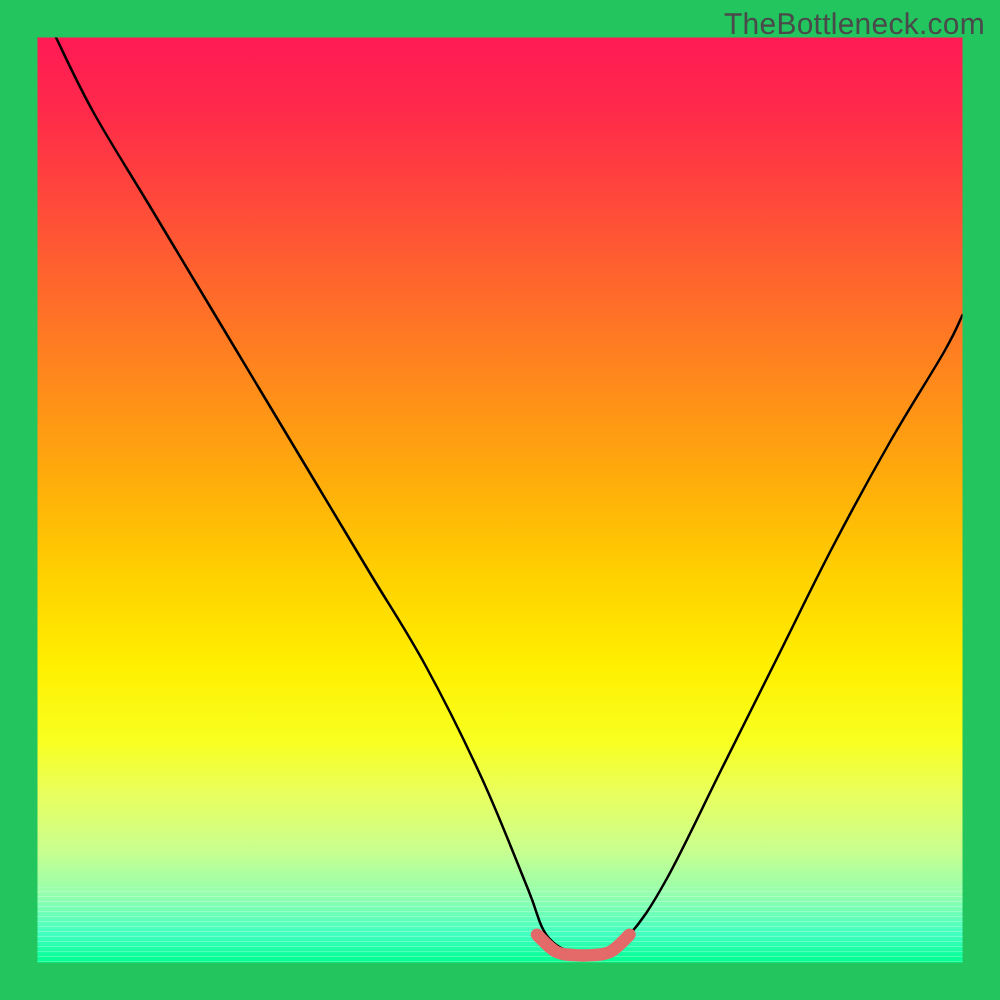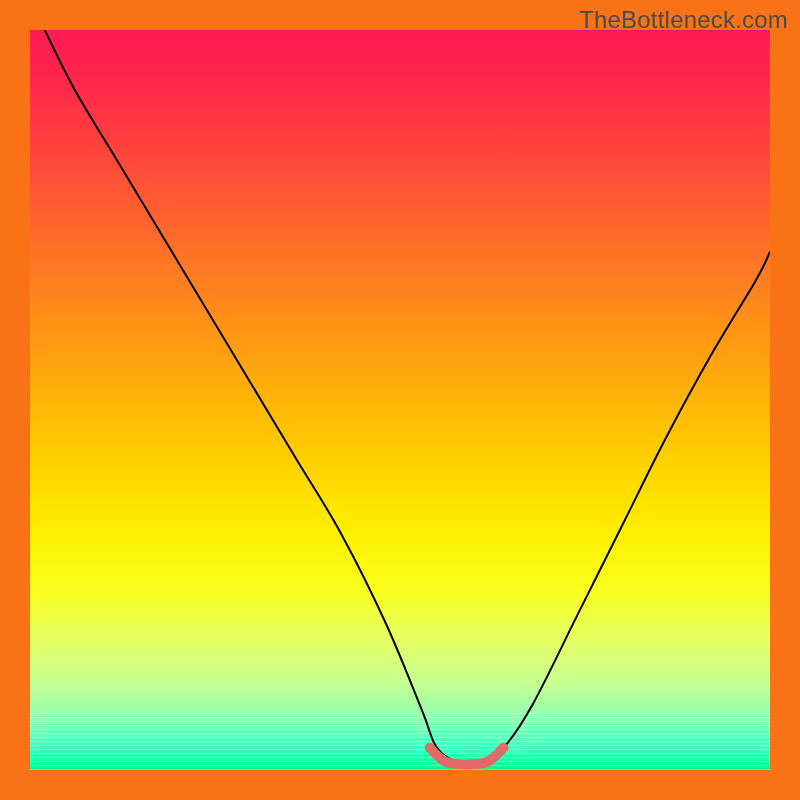--- a/index.html
+++ b/index.html
@@ -8,21 +8,21 @@
     width: 800px;
     height: 800px;
     background: #000;
     overflow: hidden;
     font-family: Arial, Helvetica, sans-serif;
   }
   .frame {
     position: relative;
     width: 800px;
     height: 800px;
-    background: #f97316;
+    background: #22c55e;
   }
   .plot-area {
     position: absolute;
     left: 30px;
     top: 30px;
     width: 740px;
     height: 740px;
     background: linear-gradient(to bottom,
       #ff1a55 0%,
       #ff2a4a 8%,

